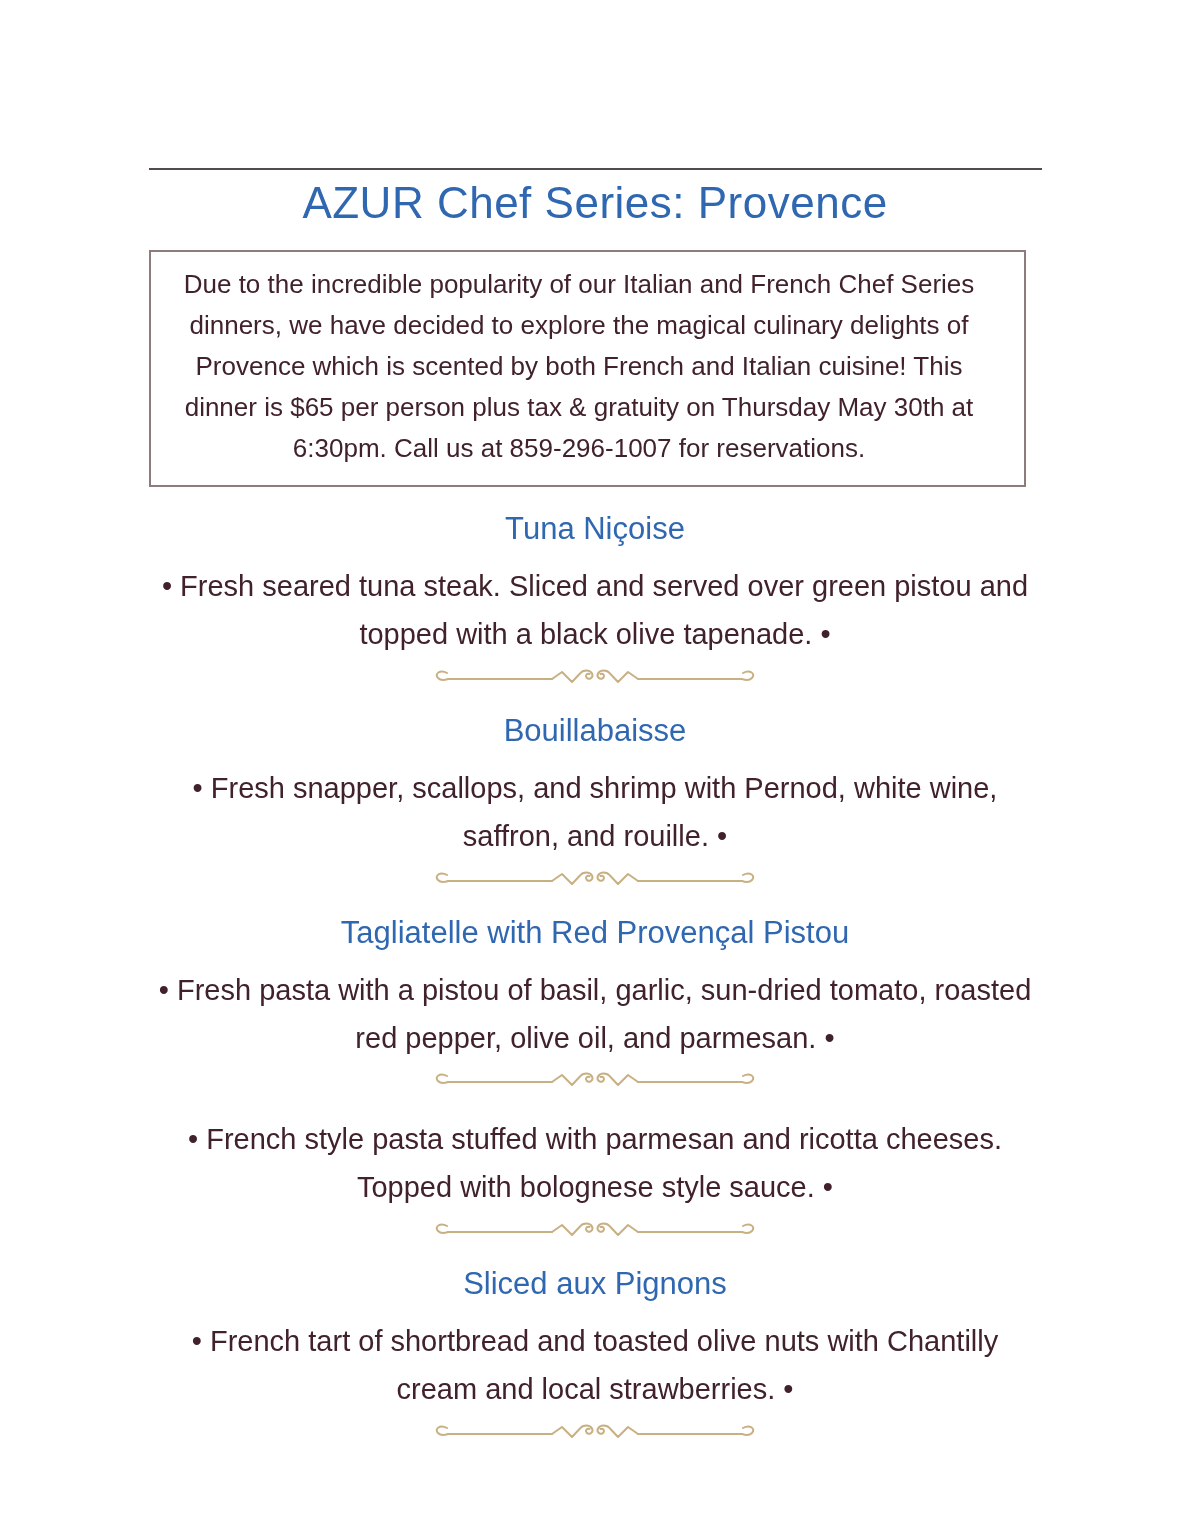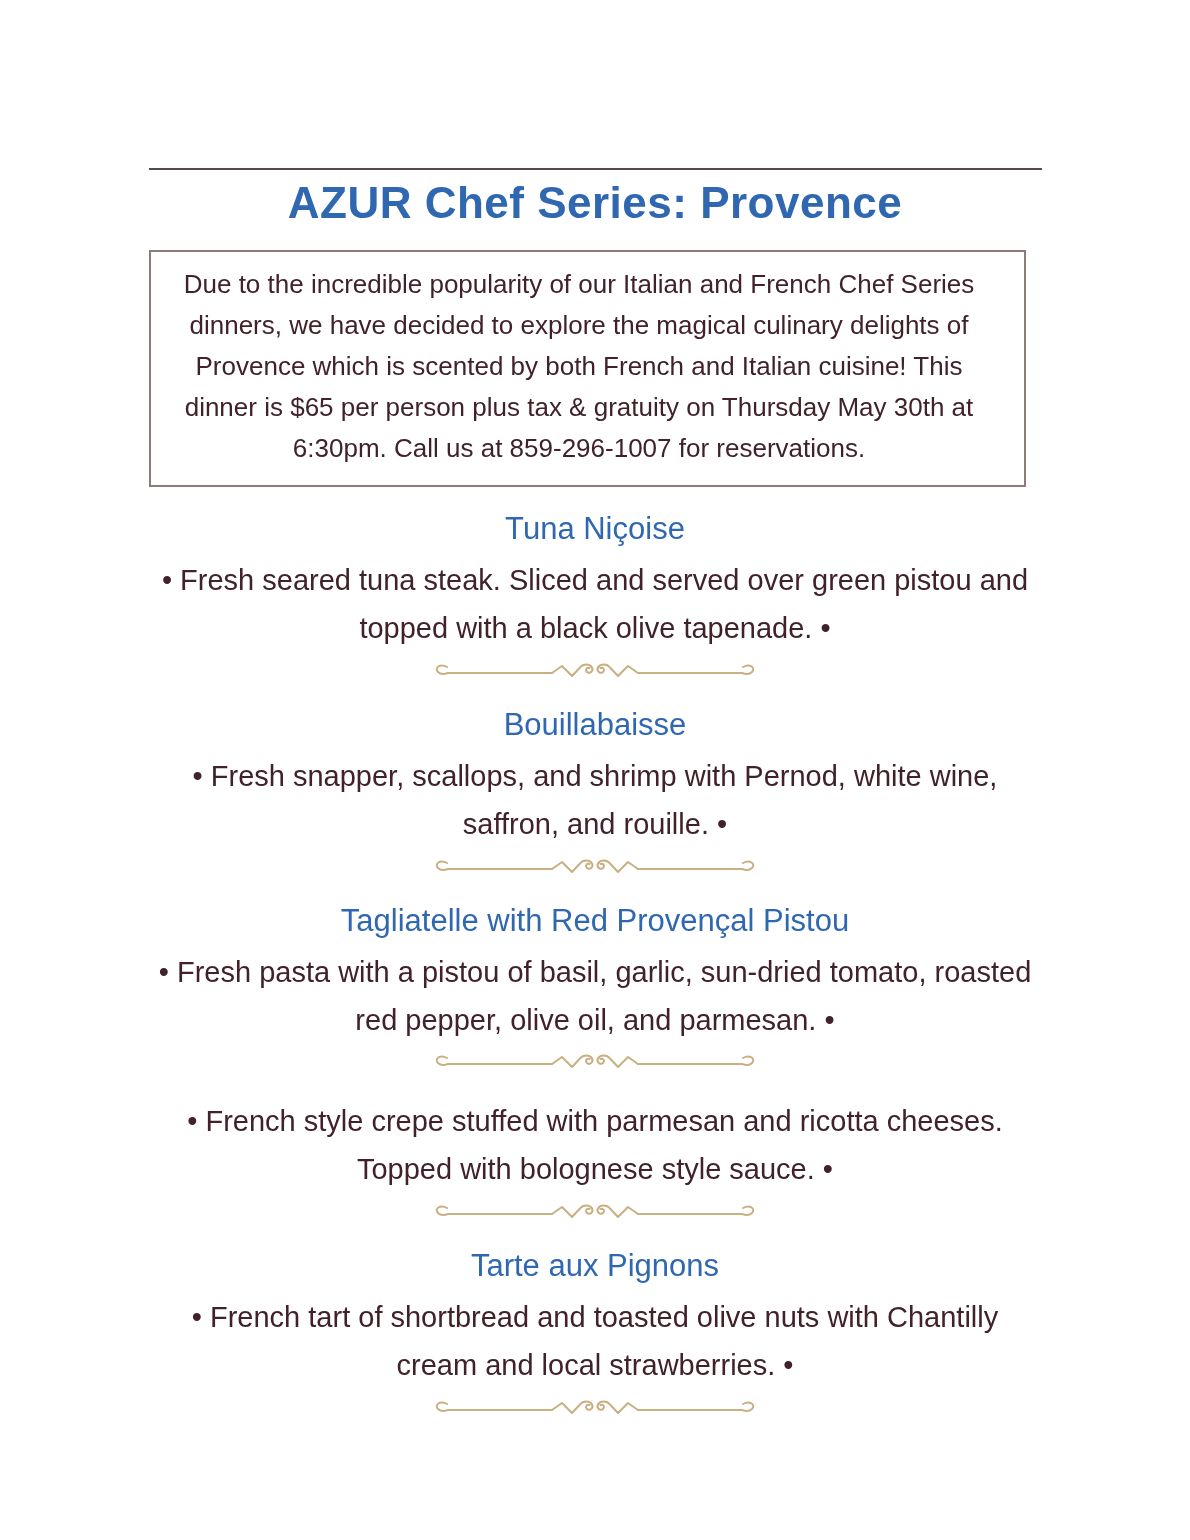--- a/index.html
+++ b/index.html
@@ -19,21 +19,21 @@
     padding-top: 168px;
     text-align: center;
   }
   .top-rule {
     border: none;
     border-top: 2px solid var(--top-rule, #554b4b);
     margin: 0 0 8px 0;
   }
   .title {
     font-size: 44px;
-    font-weight: 700;
+    font-weight: 400;
     letter-spacing: 0.5px;
     color: var(--heading-blue, #2f67b0);
     margin: 8px 0 22px 0;
   }
   .intro-box {
     border: 2px solid var(--box-border, #8d7c7a);
     padding: 12px 42px 16px 26px;
     margin: 0 16px 10px 0;
   }
   .intro-box p {
@@ -46,21 +46,21 @@
   .item-name {
     font-size: 31px;
     font-weight: 500;
     color: var(--heading-blue, #2f67b0);
     margin: 0 0 10px 0;
   }
   .item-desc {
     font-size: 29px;
     line-height: 1.65;
     color: var(--body-maroon, #41222a);
-    margin: 4px 0 6px 0;
+    margin: 16px 0 6px 0;
   }
   .divider {
     display: flex;
     justify-content: center;
     margin: 2px 0 0 0;
   }
   .divider svg path {
     stroke: var(--divider-gold, #c8b083);
     stroke-width: 2;
     fill: none;
@@ -111,33 +111,33 @@
       <svg width="330" height="24" viewBox="0 0 330 24" aria-hidden="true">
         <path d="M17,8 C10,4 4,9 8,13 C11,16 15,15 18,14 L122,14"></path>
         <path d="M122,14 L132,7 L142,17 L150,8.5 C153,4.5 160,4.5 162,8.5 C164,12.5 159,15.5 156.5,12.5 C155,10.5 157,8 159.5,9"></path>
         <path d="M208,14 L198,7 L188,17 L180,8.5 C177,4.5 170,4.5 168,8.5 C166,12.5 171,15.5 173.5,12.5 C175,10.5 173,8 170.5,9"></path>
         <path d="M313,8 C320,4 326,9 322,13 C319,16 315,15 312,14 L208,14"></path>
       </svg>
     </div>
   </section>
 
   <section class="menu-item">
-    <p class="item-desc">• French style crepe stuffed with parmesan and ricotta cheeses.  Topped with bolognese style sauce. •</p>
+    <p class="item-desc">• French style pasta stuffed with parmesan and ricotta cheeses.  Topped with bolognese style sauce. •</p>
     <div class="divider">
       <svg width="330" height="24" viewBox="0 0 330 24" aria-hidden="true">
         <path d="M17,8 C10,4 4,9 8,13 C11,16 15,15 18,14 L122,14"></path>
         <path d="M122,14 L132,7 L142,17 L150,8.5 C153,4.5 160,4.5 162,8.5 C164,12.5 159,15.5 156.5,12.5 C155,10.5 157,8 159.5,9"></path>
         <path d="M208,14 L198,7 L188,17 L180,8.5 C177,4.5 170,4.5 168,8.5 C166,12.5 171,15.5 173.5,12.5 C175,10.5 173,8 170.5,9"></path>
         <path d="M313,8 C320,4 326,9 322,13 C319,16 315,15 312,14 L208,14"></path>
       </svg>
     </div>
   </section>
 
   <section class="menu-item">
-    <h2 class="item-name">Tarte aux Pignons</h2>
+    <h2 class="item-name">Sliced aux Pignons</h2>
     <p class="item-desc">• French tart of shortbread and toasted olive nuts with Chantilly cream and local strawberries. •</p>
     <div class="divider">
       <svg width="330" height="24" viewBox="0 0 330 24" aria-hidden="true">
         <path d="M17,8 C10,4 4,9 8,13 C11,16 15,15 18,14 L122,14"></path>
         <path d="M122,14 L132,7 L142,17 L150,8.5 C153,4.5 160,4.5 162,8.5 C164,12.5 159,15.5 156.5,12.5 C155,10.5 157,8 159.5,9"></path>
         <path d="M208,14 L198,7 L188,17 L180,8.5 C177,4.5 170,4.5 168,8.5 C166,12.5 171,15.5 173.5,12.5 C175,10.5 173,8 170.5,9"></path>
         <path d="M313,8 C320,4 326,9 322,13 C319,16 315,15 312,14 L208,14"></path>
       </svg>
     </div>
   </section>

